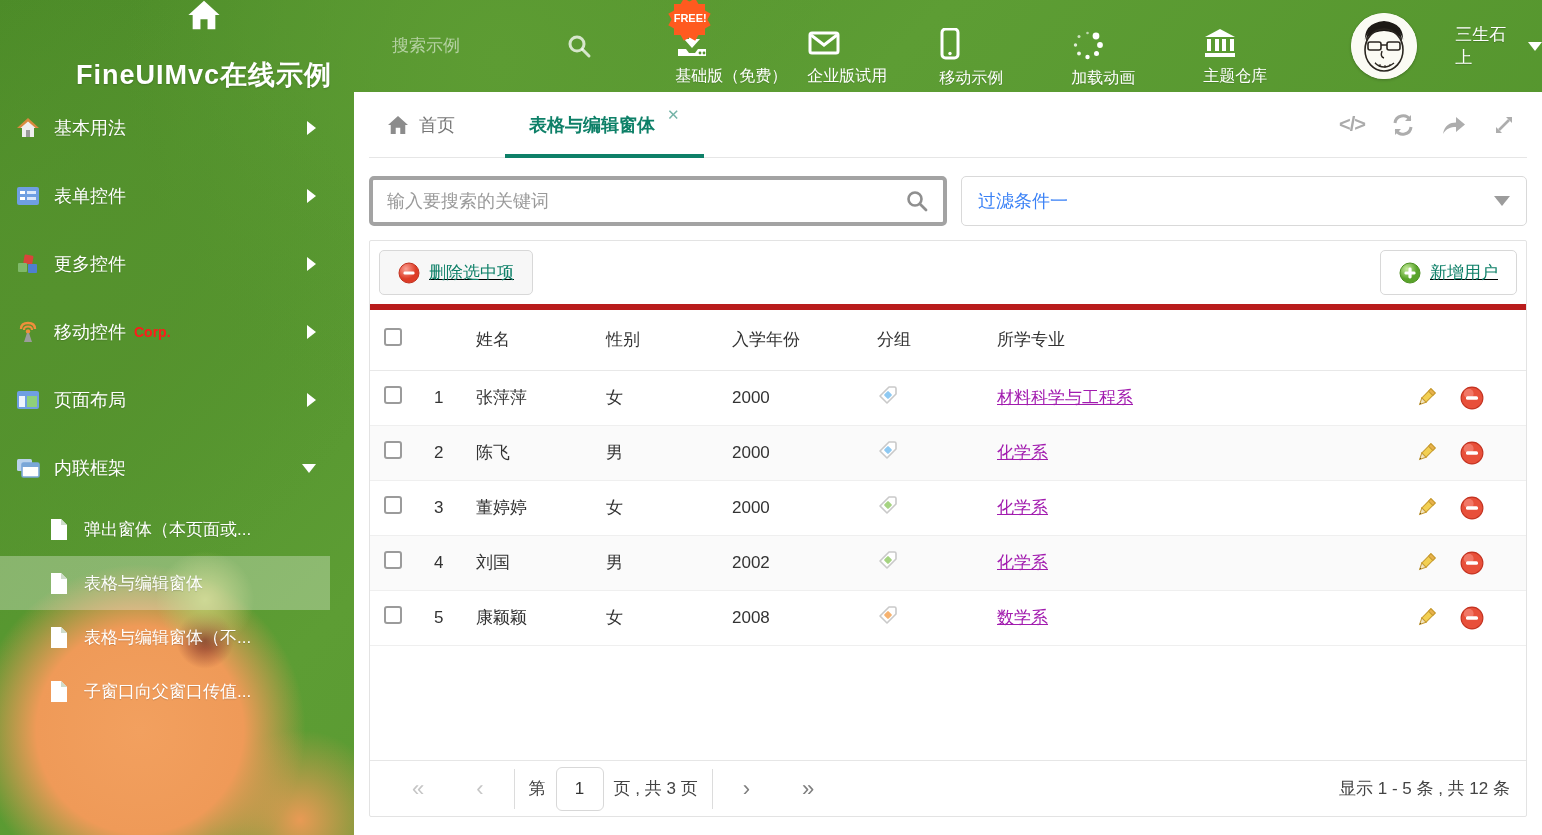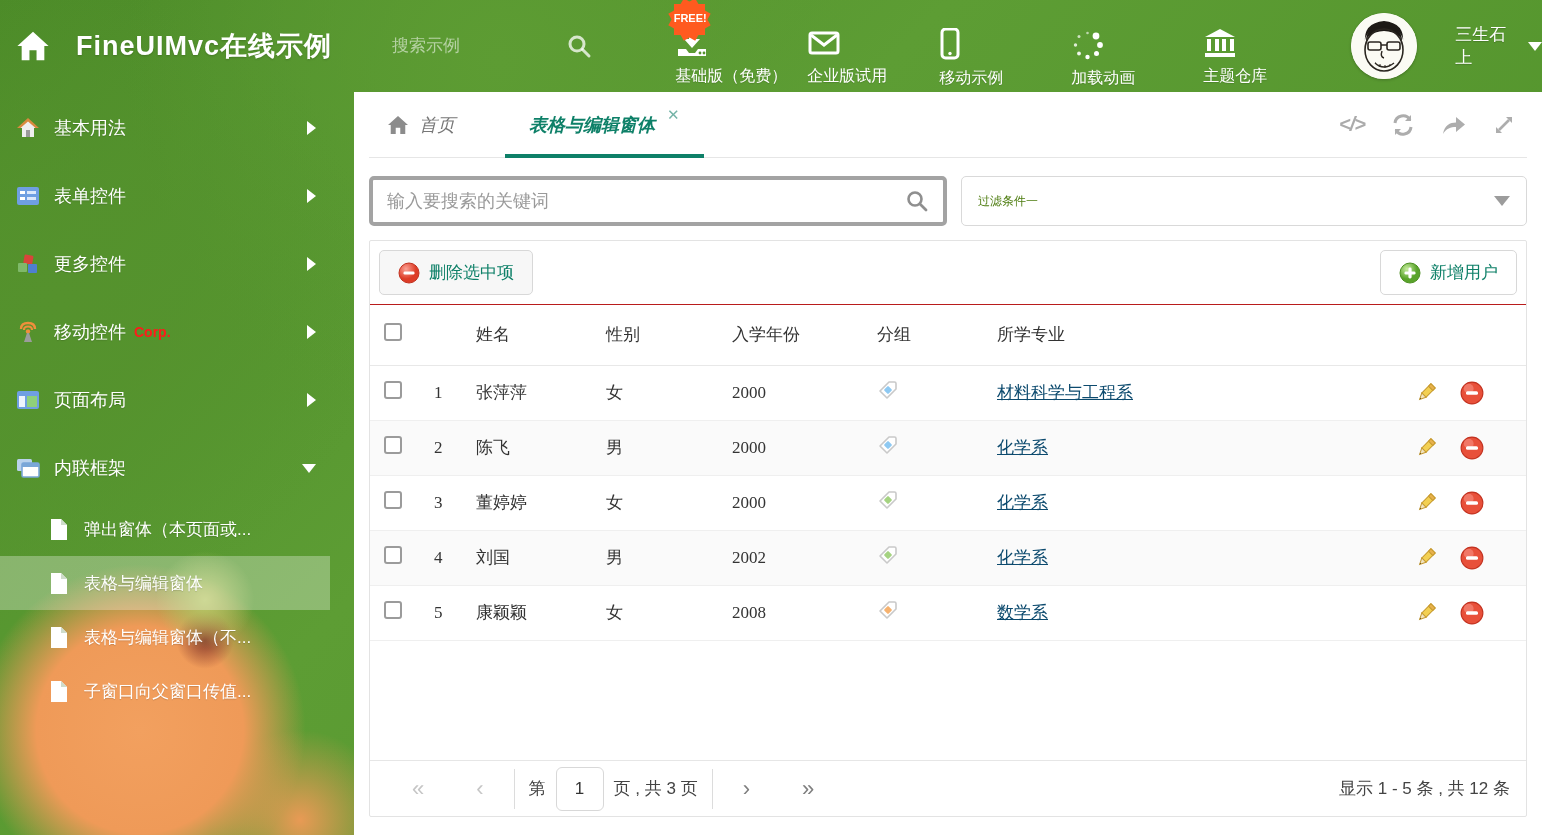--- a/index.html
+++ b/index.html
@@ -12,21 +12,21 @@
       radial-gradient(circle 36px at 205px 640px, #8a3c2c 0%, rgba(138,60,44,0) 80%),
       radial-gradient(circle 230px at 140px 730px, #f2a05f 0%, #ef9a58 45%, rgba(239,154,88,0) 72%),
       radial-gradient(circle 120px at 300px 820px, #e89a55 0%, rgba(232,154,85,0) 75%),
       radial-gradient(circle 400px at 60px 300px, #55922d 0%, rgba(85,146,45,0) 80%),
       radial-gradient(circle 500px at 500px 60px, #5d9c33 0%, rgba(93,156,51,0) 75%),
       linear-gradient(135deg, #4c8b28 0%, #5d9d34 40%, #4f9029 100%);
   }
 
   
   .topbar{ height:92px; display:flex; align-items:center; color:#fff; position:relative; }
-  .logo{ display:flex; align-items:center; gap:26px; padding-left:16px; width:414px; cursor:pointer;}
+  .logo{ display:flex; align-items:center; gap:26px; padding-left:16px; width:414px; cursor:pointer;flex-direction:column;}
   .logo .home-svg{ width:34px; height:32px; }
   .logo-text{ font-size:27px; font-weight:bold; letter-spacing:1px; text-shadow:0 1px 2px rgba(0,0,0,.18); }
   .hdr-search{ display:flex; align-items:center; width:230px; }
   .hdr-search input{ background:transparent; border:none; outline:none; width:160px;
      font-size:17px; color:rgba(255,255,255,.85); font-family:inherit;}
   .hdr-search input::placeholder{ color:rgba(255,255,255,.55); }
   .hdr-search .mag{ margin-left:14px; }
 
   .top-nav{ display:flex; align-items:flex-start; gap:14px; margin-left:66px; }
   .nav-item{ width:118px; display:flex; flex-direction:column; gap:8px;
@@ -59,57 +59,57 @@
   .tri-r{ width:0;height:0;border-top:7px solid transparent;border-bottom:7px solid transparent;border-left:9px solid #fff;}
   .tri-d{ width:0;height:0;border-left:7px solid transparent;border-right:7px solid transparent;border-top:9px solid #fff;}
   .side-sub{ height:54px; display:flex; align-items:center; padding-left:48px; cursor:pointer; }
   .side-sub .s-icon{ width:22px; margin-right:14px; display:flex; justify-content:center;}
   .side-sub .s-label{ font-size:17px; white-space:nowrap; text-shadow:0 1px 1px rgba(0,0,0,.15);}
   .side-sub.selected{ background:rgba(255,255,255,.30); }
 
   
   .main{ flex:1; background:#fff; display:flex; flex-direction:column; padding:0 15px; }
 
-  .tabbar{ height:66px; display:flex; align-items:stretch; border-bottom:1px solid #e6e6e6; position:relative;font-style:italic;}
+  .tabbar{ height:66px; display:flex; align-items:stretch; border-bottom:1px solid #e6e6e6; position:relative;}
   .tab{ display:flex; align-items:center; gap:10px; padding:0 24px; cursor:pointer; font-size:18px; color:#777;}
   .tab.home{ padding-left:18px; }
   .tab.active{ color:#0e8068; font-weight:bold; position:relative; margin-left:26px; }
   .tab.active::after{ content:""; position:absolute; left:0; right:0; bottom:-1px; height:4px; background:#0e8068;}
   .tab .close-x{ color:#74b3a7; font-size:15px; font-weight:bold; align-self:flex-start; margin:14px 0 0 2px; cursor:pointer;}
   .chrome-tools{ margin-left:auto; display:flex; align-items:center; gap:26px; padding-right:12px; }
   .tool{ cursor:pointer; display:flex; align-items:center; }
   .code-glyph{ color:#ababab; font-size:20px; font-weight:bold; letter-spacing:-1px;}
 
   .filter-row{ display:flex; gap:14px; margin-top:18px; }
   .search-box{ flex:0 0 578px; height:50px; border:4px solid #a3a3a3; border-radius:5px; display:flex;
      align-items:center; padding:0 14px; background:#fff;}
   .search-box input{ flex:1; border:none; outline:none; font-size:18px; color:#333; font-family:inherit;}
   .search-box input::placeholder{ color:#9a9a9a; }
   .select-box{ flex:1; height:50px; border:1px solid #d9d9d9; border-radius:5px; display:flex;
      align-items:center; padding:0 16px; cursor:pointer; background:#fff;}
-  .select-box .sel-val{ font-size:12px; color:#4d7c0f; flex:1;}
+  .select-box .sel-val{ font-size:18px; color:#3b82f6; flex:1;}
   .sel-caret{ width:0;height:0;border-left:8px solid transparent;border-right:8px solid transparent;border-top:10px solid #9c9c9c;}
 
   .panel{ margin-top:14px; border:1px solid #e3e3e3; border-radius:2px; display:flex; flex-direction:column; height:577px;}
-  .panel-toolbar{ display:flex; align-items:center; padding:9px 9px; border-bottom:1px solid #b91c1c;}
+  .panel-toolbar{ display:flex; align-items:center; padding:9px 9px; border-bottom:6px solid #b91c1c;text-decoration:underline;}
   .btn{ display:flex; align-items:center; gap:9px; border:1px solid #d8d8d8; border-radius:5px;
      background:#f7f7f7; padding:10px 18px; font-size:17px; color:#0e8068; cursor:pointer;}
   .btn.add{ margin-left:auto; background:#fff; }
 
   table.grid{ width:100%; border-collapse:collapse; table-layout:fixed; }
   .grid th{ font-weight:normal; color:#555; }
   .grid th,.grid td{ height:55px; font-size:17px; color:#333; text-align:left; padding:0 6px;
-     border-bottom:1px solid #efefef; overflow:hidden; white-space:nowrap;font-family:Liberation Serif, serif;}
+     border-bottom:1px solid #efefef; overflow:hidden; white-space:nowrap;}
   .grid thead th{ height:60px; border-bottom:1px solid #e8e8e8;}
   .grid tr.alt td{ background:#fafafa; }
   .col-cb{ width:58px; } .col-num{ width:42px; } .col-name{ width:130px; } .col-gender{ width:126px;}
   .col-year{ width:145px;} .col-group{ width:120px;} .col-major{ width:auto;} .col-act{ width:118px;}
   .cb{ width:18px; height:18px; border:2px solid #9b9b9b; border-radius:3px; background:#fff; display:inline-block; cursor:pointer;}
   td.cb-cell,th.cb-cell{ padding-left:14px; }
-  a.major-link{ color:#0c4a6e; text-decoration:underline; cursor:pointer;}
+  a.major-link{ color:#a21caf; text-decoration:underline; cursor:pointer;}
   .act-icons{ display:flex; gap:22px; align-items:center;}
   .act-icons .ic{ cursor:pointer; display:flex;}
 
   .grid-filler{ flex:1; }
 
   .pagination{ border-top:1px solid #e6e6e6; height:56px; display:flex; align-items:center; padding:0 16px; }
   .pg{ font-size:22px; padding:0 26px; cursor:pointer; color:#7f7f7f; user-select:none;}
   .pg.disabled{ color:#c6c6c6; cursor:default; }
   .pg-sep{ width:1px; height:40px; background:#dcdcdc; margin:0 4px;}
   .pg-label{ font-size:17px; color:#444; margin:0 10px;}

